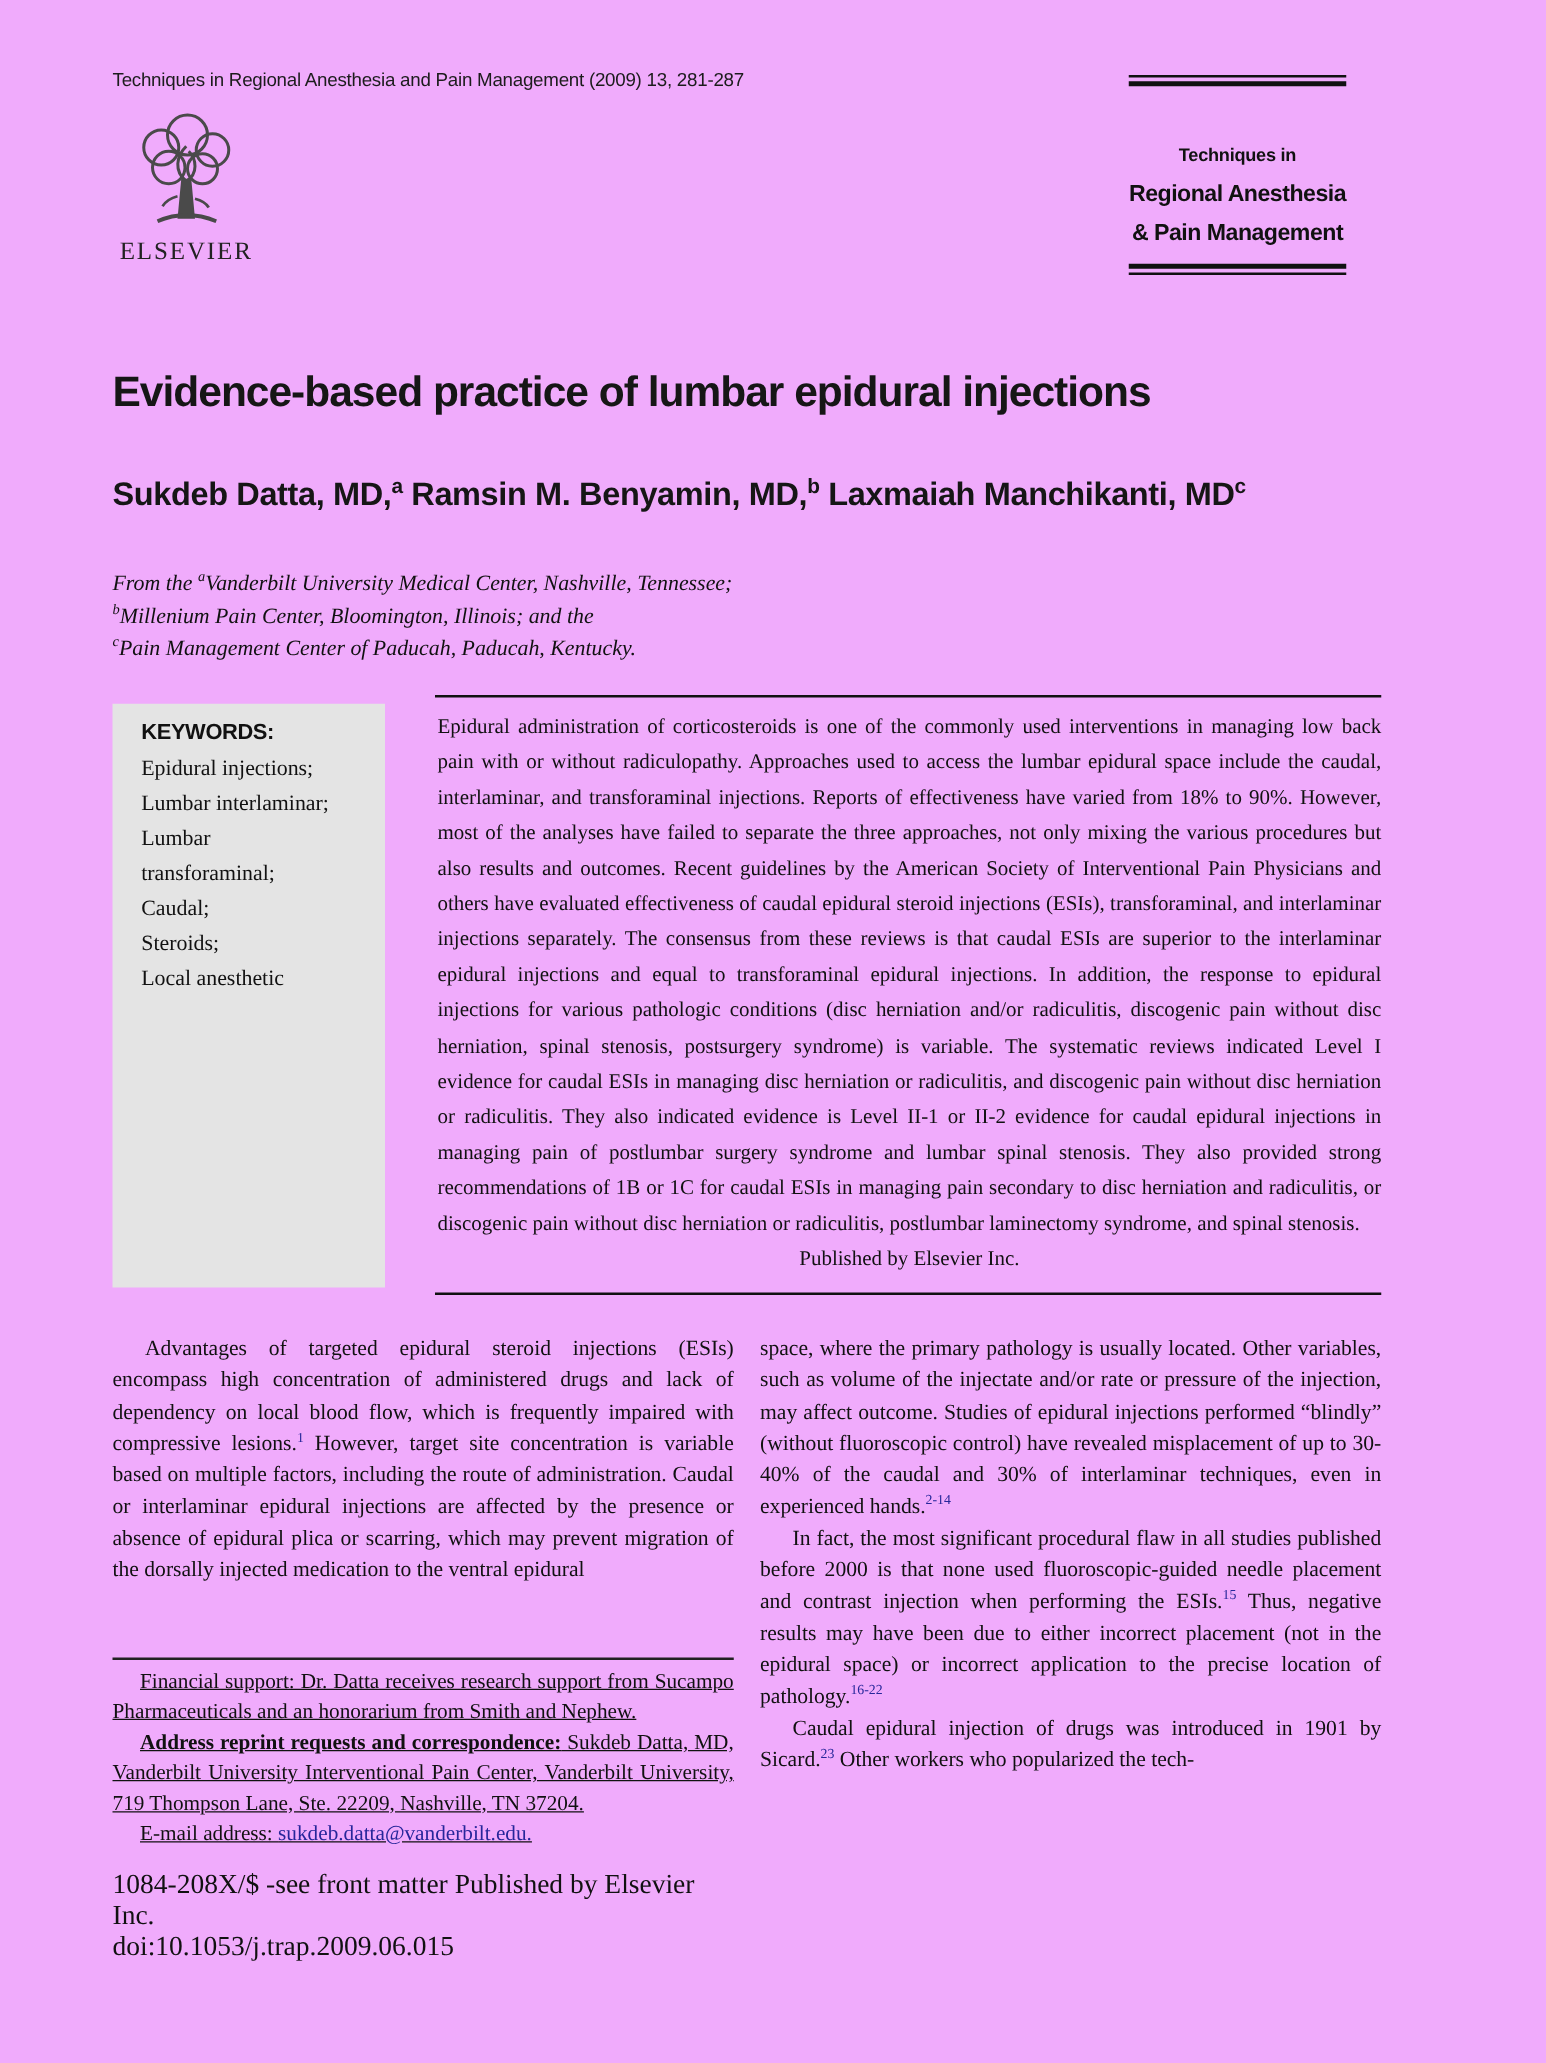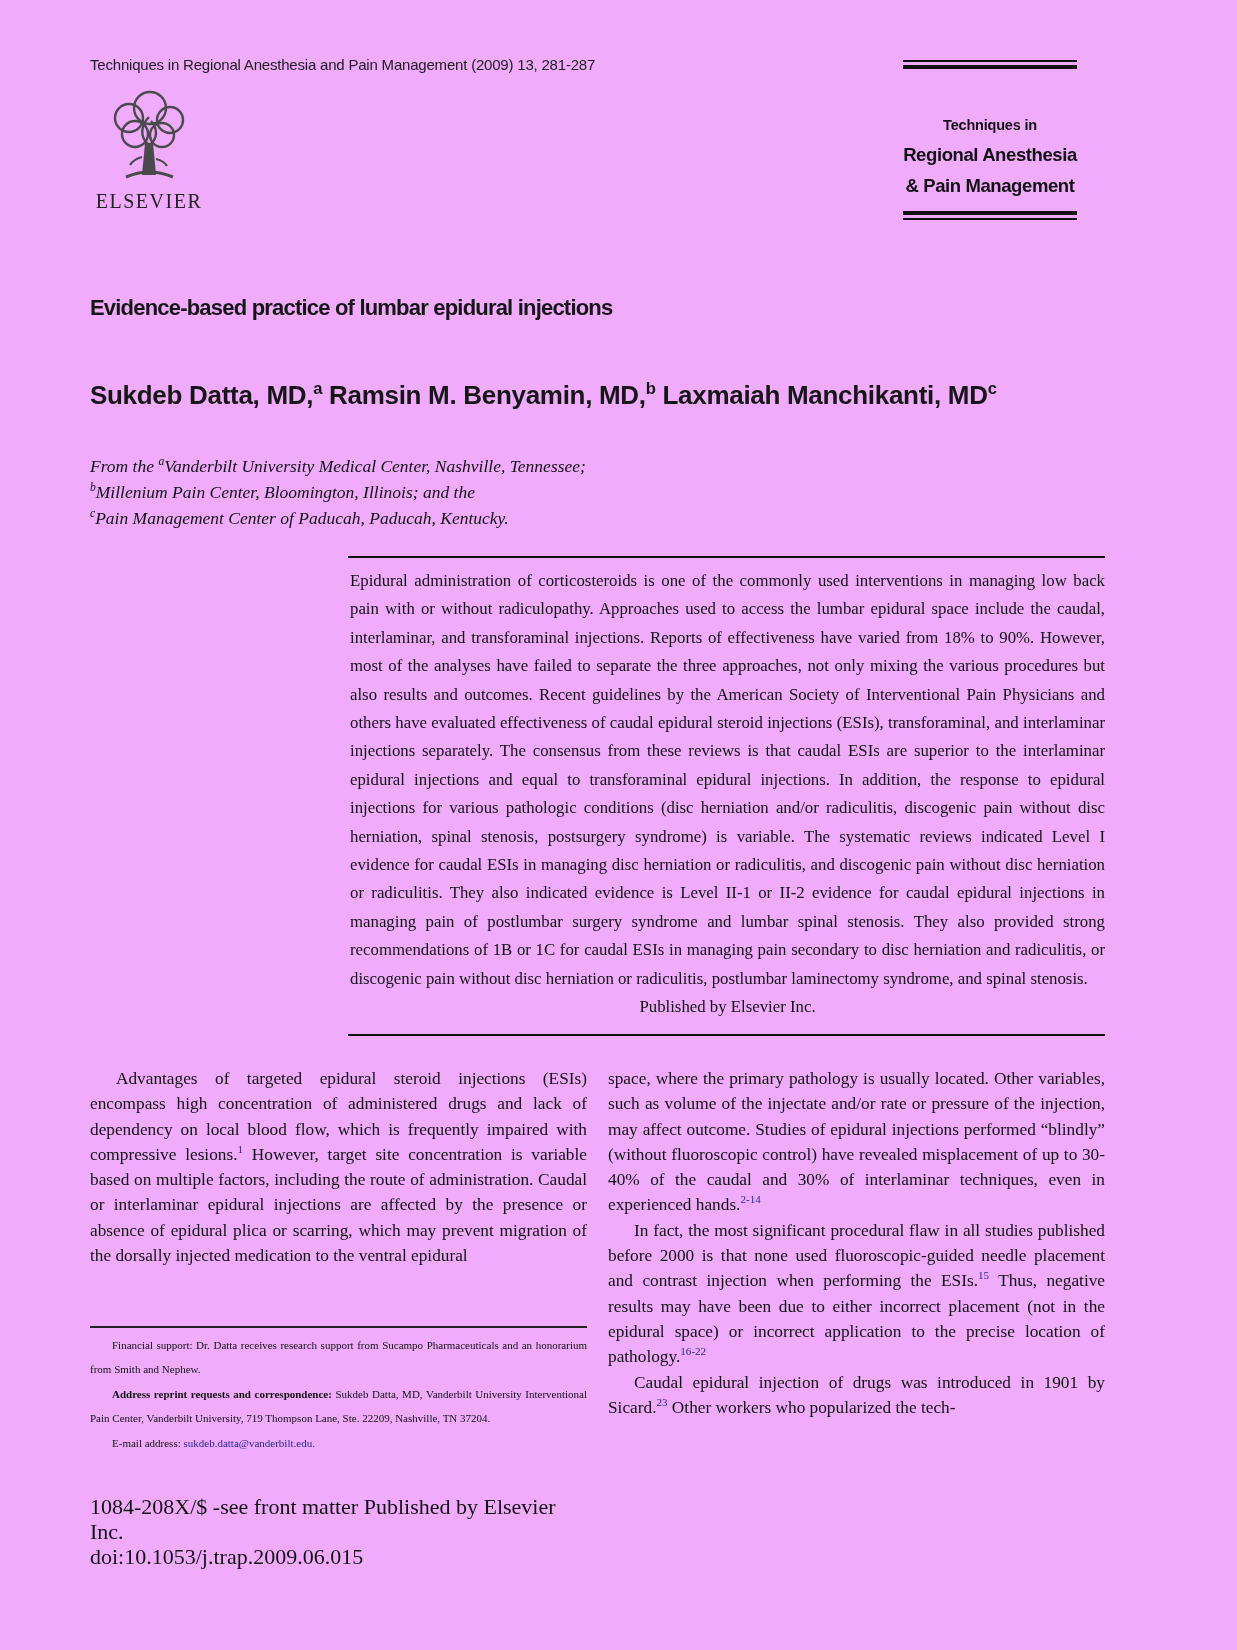--- a/index.html
+++ b/index.html
@@ -38,21 +38,21 @@
   .rule-thick{height:4px;background:#111;}
   .rule-gap{height:3px;}
   .jb-text{padding:9px 0 10px 0;}
   .jb-line1{font-family:"Liberation Sans",sans-serif;font-weight:bold;font-size:14.5px;letter-spacing:-0.2px;margin-bottom:6px;margin-top:39px;}
   .jb-line2,.jb-line3{font-family:"Liberation Sans",sans-serif;font-weight:bold;font-size:18.5px;letter-spacing:-0.4px;line-height:31px;}
 
   
   .article-title{
     position:absolute;left:90px;top:295px;width:1020px;
     font-family:"Liberation Sans",sans-serif;
-    font-weight:bold;font-size:22px;letter-spacing:-0.8px;color:#161616;
+    font-weight:bold;font-size:34px;letter-spacing:-0.8px;color:#161616;
   }
   .author-line{
     position:absolute;left:90px;top:380px;width:1020px;
     font-family:"Liberation Sans",sans-serif;
     font-weight:bold;font-size:26px;letter-spacing:-0.3px;color:#161616;
   }
   .author-line sup{font-size:64%;line-height:0;}
   .affiliations{
     position:absolute;left:90px;top:453px;width:700px;
     font-style:italic;font-size:17.5px;line-height:26px;
@@ -83,21 +83,21 @@
   .col-left{left:90px;top:1066px;}
   .col-right{left:608px;top:1066px;}
   .col p.indent{text-indent:26px;}
   .col sup, .footnotes sup{font-size:64%;line-height:0;}
   sup.ref{color:var(--link);}
 
   
   .footnote-rule{position:absolute;left:90px;top:1326px;width:497px;height:1.5px;background:#222;}
   .footnotes{
     position:absolute;left:90px;top:1333px;width:497px;
-    font-size:11px;line-height:24.4px;text-align:justify;
+    font-size:17px;line-height:24.4px;text-align:justify;text-decoration:underline;
   }
   .footnotes p.indent{text-indent:22px;}
   .email{color:var(--link);cursor:pointer;}
   .page-footer{
     position:absolute;left:90px;top:1494px;width:500px;
     font-size:22px;line-height:25px;
   }
 </style>
 </head>
 <body>
@@ -143,20 +143,30 @@
   <div class="author-line">Sukdeb Datta, MD,<sup>a</sup> Ramsin M. Benyamin, MD,<sup>b</sup> Laxmaiah Manchikanti, MD<sup>c</sup></div>
 
   <div class="affiliations">
     <div>From the <sup>a</sup>Vanderbilt University Medical Center, Nashville, Tennessee;</div>
     <div><sup>b</sup>Millenium Pain Center, Bloomington, Illinois; and the</div>
     <div><sup>c</sup>Pain Management Center of Paducah, Paducah, Kentucky.</div>
   </div>
 
   <div class="abstract-rule-top"></div>
 
+  <div class="keywords-box">
+    <div class="keywords-heading sans">KEYWORDS:</div>
+    <div class="keyword-item">Epidural injections;</div>
+    <div class="keyword-item">Lumbar interlaminar;</div>
+    <div class="keyword-item">Lumbar</div>
+    <div class="keyword-item">transforaminal;</div>
+    <div class="keyword-item">Caudal;</div>
+    <div class="keyword-item">Steroids;</div>
+    <div class="keyword-item">Local anesthetic</div>
+  </div>
 
   <div class="abstract">
     <div>Epidural administration of corticosteroids is one of the commonly used interventions in managing low back pain with or without radiculopathy. Approaches used to access the lumbar epidural space include the caudal, interlaminar, and transforaminal injections. Reports of effectiveness have varied from 18% to 90%. However, most of the analyses have failed to separate the three approaches, not only mixing the various procedures but also results and outcomes. Recent guidelines by the American Society of Interventional Pain Physicians and others have evaluated effectiveness of caudal epidural steroid injections (ESIs), transforaminal, and interlaminar injections separately. The consensus from these reviews is that caudal ESIs are superior to the interlaminar epidural injections and equal to transforaminal epidural injections. In addition, the response to epidural injections for various pathologic conditions (disc herniation and/or radiculitis, discogenic pain without disc herniation, spinal stenosis, postsurgery syndrome) is variable. The systematic reviews indicated Level I evidence for caudal ESIs in managing disc herniation or radiculitis, and discogenic pain without disc herniation or radiculitis. They also indicated evidence is Level II-1 or II-2 evidence for caudal epidural injections in managing pain of postlumbar surgery syndrome and lumbar spinal stenosis. They also provided strong recommendations of 1B or 1C for caudal ESIs in managing pain secondary to disc herniation and radiculitis, or discogenic pain without disc herniation or radiculitis, postlumbar laminectomy syndrome, and spinal stenosis.</div>
     <div class="abstract-publisher">Published by Elsevier Inc.</div>
   </div>
 
   <div class="abstract-rule-bottom"></div>
 
   <div class="col col-left">
     <p class="indent">Advantages of targeted epidural steroid injections (ESIs) encompass high concentration of administered drugs and lack of dependency on local blood flow, which is frequently impaired with compressive lesions.<sup class="ref">1</sup> However, target site concentration is variable based on multiple factors, including the route of administration. Caudal or interlaminar epidural injections are affected by the presence or absence of epidural plica or scarring, which may prevent migration of the dorsally injected medication to the ventral epidural</p>

